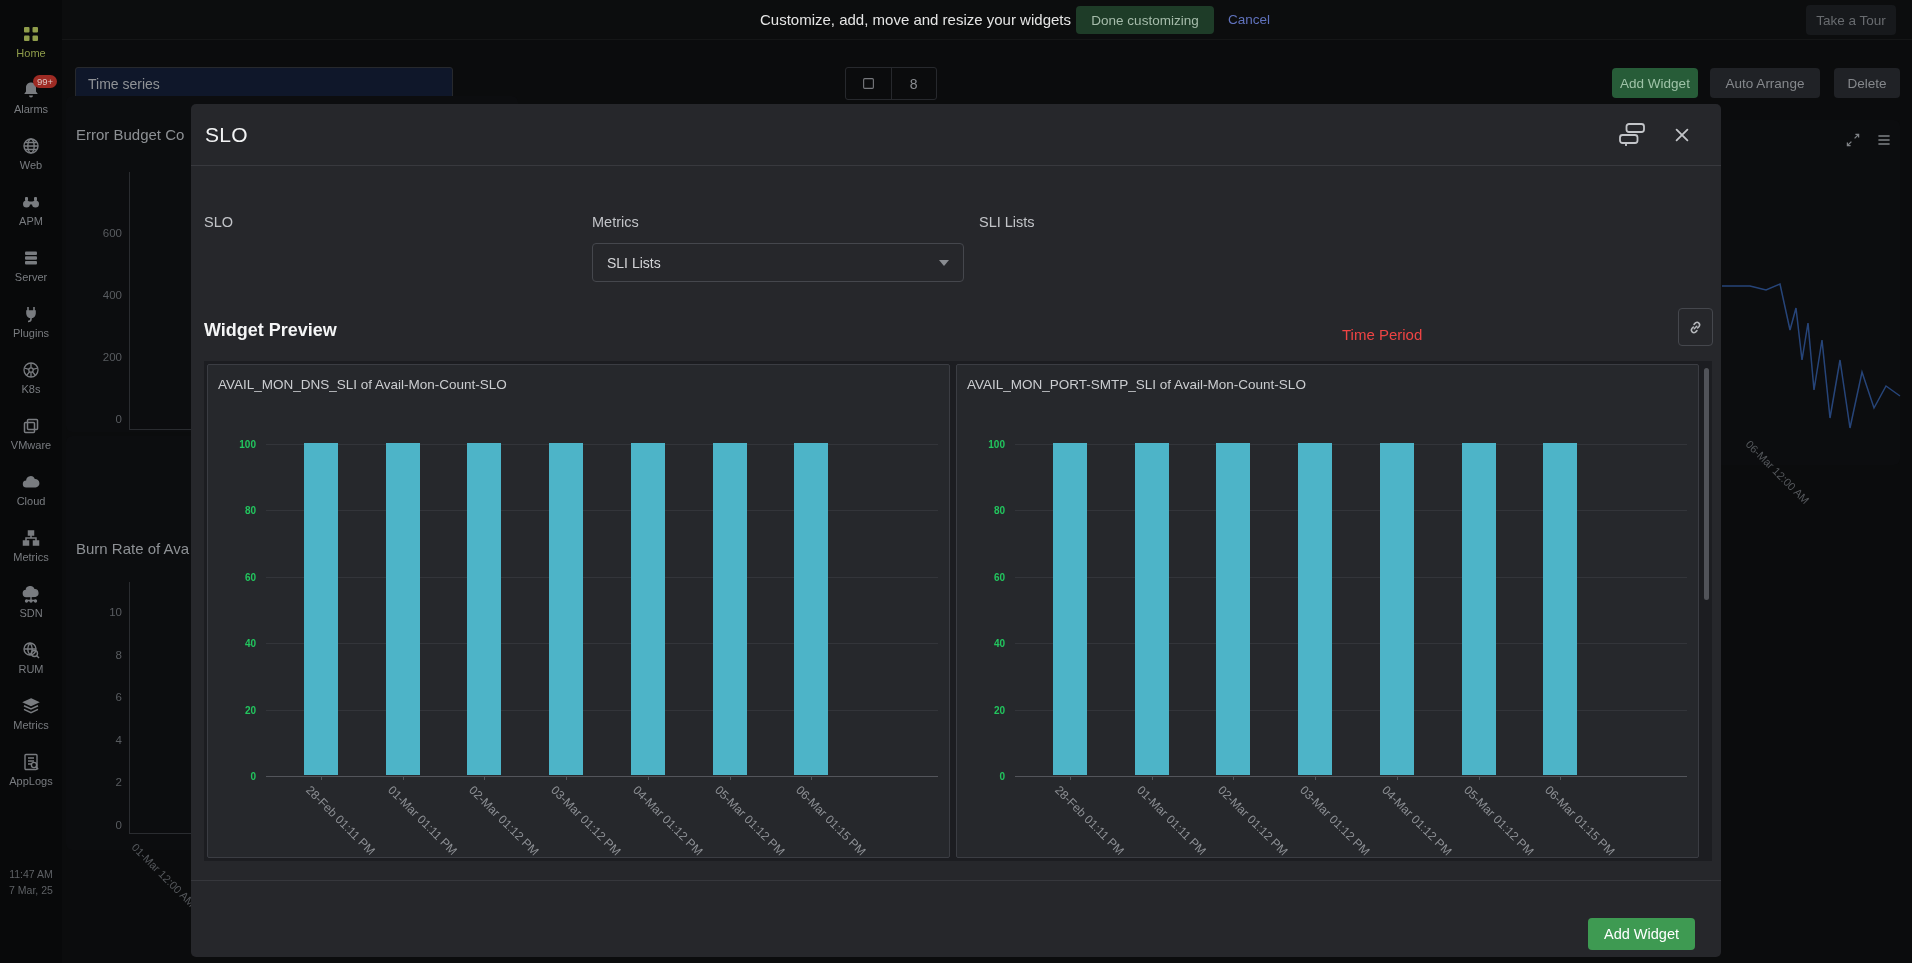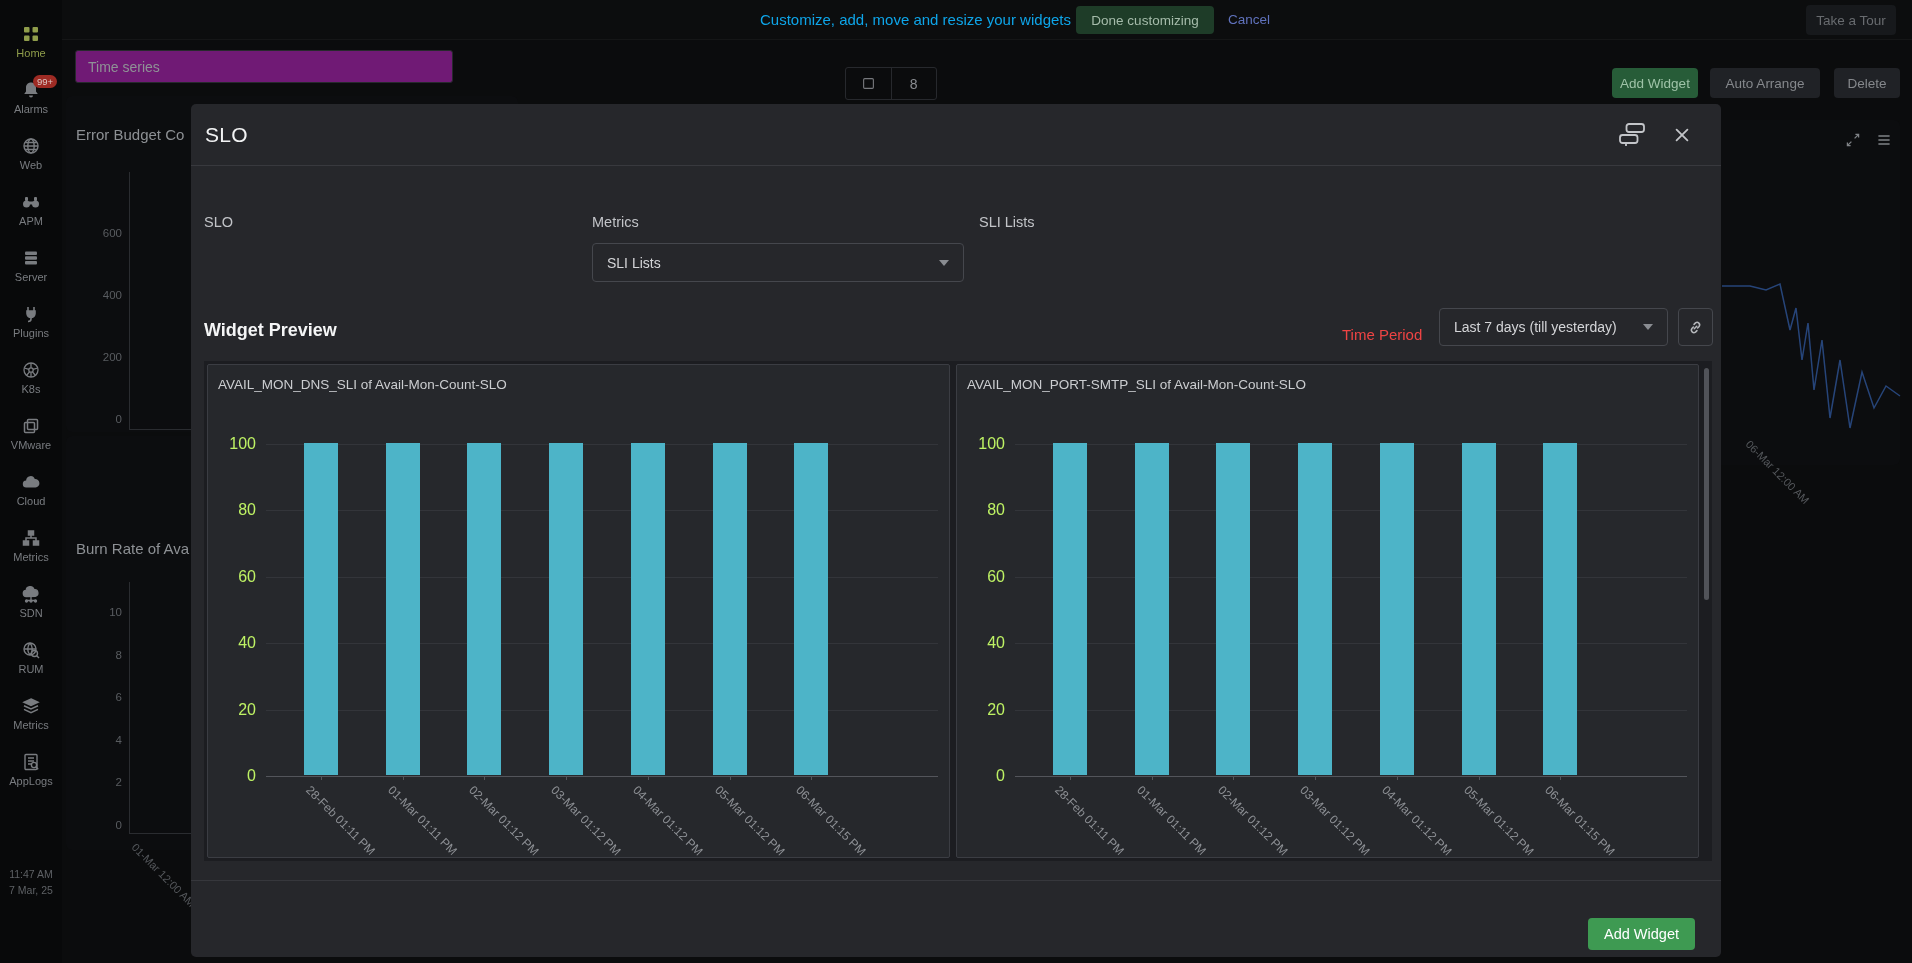--- a/index.html
+++ b/index.html
@@ -13,27 +13,27 @@
   .nav-item .nav-icon { width:20px; height:20px; display:block; }
   .nav-icon svg { width:20px; height:20px; display:block; }
   .nav-label { font-size:11px; line-height:12px; }
   .nav-item.active { color:#8f9d4b; }
   .nav-badge { position:absolute; top:-5px; right:5px; background:#9e2b24; color:#ddc9c7; font-size:9.5px; line-height:13px; padding:0 4px; border-radius:7px; }
   .sb-clock { position:absolute; left:0; top:866px; width:62px; text-align:center; color:#5e6165; font-size:10.5px; line-height:16px; }
 
   
   .bg { position:absolute; inset:0; z-index:1; }
   .topbar { position:absolute; left:0; top:0; width:1912px; height:40px; background:#0c0d0e; border-bottom:1px solid #151617; }
-  .topbar-msg { position:absolute; left:760px; top:11px; font-size:15px; color:#0ea5e9; }
+  .topbar-msg { position:absolute; left:760px; top:11px; font-size:15px; color:#e5e5e5; }
   .btn { display:inline-flex; align-items:center; justify-content:center; border-radius:4px; font-size:13.5px; cursor:pointer; white-space:nowrap; }
   .done-btn { position:absolute; left:1076px; top:6px; width:138px; height:28px; background:#1e3c28; color:#a6bcab; }
   .cancel-link { position:absolute; left:1228px; top:12px; font-size:13.5px; color:#6072bd; cursor:pointer; }
   .tour-btn { position:absolute; left:1806px; top:5px; width:90px; height:30px; background:#17191c; color:#686b6f; }
 
-  .wbar-input { position:absolute; top:50px; height:33px; background:#701a75; border:1px solid #27292d; border-radius:3px; color:#8f9296; font-size:14px; padding:0 12px; font-family:"Liberation Sans",sans-serif; }
+  .wbar-input { position:absolute; top:67px; height:33px; background:#0f172a; border:1px solid #27292d; border-radius:3px; color:#8f9296; font-size:14px; padding:0 12px; font-family:"Liberation Sans",sans-serif; }
   .wbar-input::placeholder { color:#55585c; }
   .cols-box { position:absolute; left:845px; top:67px; width:92px; height:33px; border:1px solid #27292d; border-radius:3px; display:flex; align-items:center; }
   .cols-box .cell { flex:1; display:flex; align-items:center; justify-content:center; height:100%; color:#8a8d91; font-size:14px; }
   .cols-box .cell + .cell { border-left:1px solid #27292d; }
   .cols-box svg { width:15px; height:15px; color:#77797d; }
   .bg-addw { position:absolute; left:1612px; top:68px; width:86px; height:30px; background:#275c38; color:#9fc3a8; }
   .bg-auto { position:absolute; left:1710px; top:68px; width:110px; height:30px; background:#202226; color:#85888c; }
   .bg-del  { position:absolute; left:1834px; top:68px; width:66px; height:30px; background:#202226; color:#85888c; }
 
   .bg-card { position:absolute; background:#0c0d0f; border-radius:6px; }
@@ -64,21 +64,21 @@
   .tp-label { position:absolute; left:1151px; top:222px; font-size:15px; color:#ef4444; }
   .link-btn { position:absolute; left:1487px; top:204px; width:35px; height:38px; border:1px solid #45474d; border-radius:4px; display:flex; align-items:center; justify-content:center; cursor:pointer; }
   .link-btn svg { width:17px; height:17px; }
 
   .preview-inset { position:absolute; left:13px; top:257px; width:1508px; height:500px; background:#1c1d21; }
   .chart-card { position:absolute; top:3px; width:743px; height:494px; background:#26282c; border:1px solid #3b3d43; border-radius:2px; }
   .chart-card .card-title { position:absolute; left:10px; top:12px; font-size:13.5px; color:#cbcdd0; white-space:nowrap; }
   .chart-plot { position:absolute; left:58px; top:79px; right:11px; height:332px; }
   .gridline { position:absolute; left:0; right:0; height:1px; background:#33353a; }
   .gridline.zero { background:#53555b; }
-  .ytick { position:absolute; right:calc(100% + 10px); transform:translateY(-50%); font-size:16px; color:#bef264; }
+  .ytick { position:absolute; right:calc(100% + 10px); transform:translateY(-50%); font-size:10px; color:#22c55e;font-weight:bold; }
   .bar { position:absolute; bottom:1px; width:34px; }
   .xtick-mark { position:absolute; top:100%; width:1px; height:4px; background:#53555b; }
   .xtick { position:absolute; top:calc(100% + 7px); font-size:12px; color:#8c8f94; transform:rotate(45deg); transform-origin:0 0; white-space:nowrap; }
   .preview-scrollbar { position:absolute; right:3px; top:7px; width:5px; height:232px; background:#515359; border-radius:3px; cursor:pointer; }
 
   .modal-divider { position:absolute; left:0; right:0; top:776px; height:1px; background:#36373c; }
   .addw-btn { position:absolute; right:26px; top:814px; height:32px; padding:0 16px; background:#3e9a52; color:#fff; font-size:14.5px; border:none; border-radius:4px; cursor:pointer; font-family:"Liberation Sans",sans-serif; }
 </style>
 </head>
 <body>
@@ -325,24 +325,20 @@
     <div class="field-label" style="left:401px;top:110px;">Metrics</div>
     <div class="dd" style="left:401px;top:139px;width:372px;">
       <span class="dd-text">SLI Lists</span>
       <span class="caret"></span>
     </div>
 
     <div class="field-label" style="left:788px;top:110px;">SLI Lists</div>
 
     <div class="preview-title">Widget Preview</div>
     <div class="tp-label">Time Period</div>
-    <div class="dd" style="left:1248px;top:204px;width:229px;height:38px;">
-      <span class="dd-text">Last 7 days (till yesterday)</span>
-      <span class="caret"></span>
-    </div>
     <div class="link-btn">
       <svg viewBox="0 0 20 20" fill="none" stroke="#b6b8bc" stroke-width="1.8" stroke-linecap="round">
         <path d="M8.5 11.5l3-3"></path>
         <path d="M7.5 9.5L5.8 11.2a3 3 0 0 0 4.2 4.2l1.7-1.7"></path>
         <path d="M12.5 10.5l1.7-1.7a3 3 0 0 0-4.2-4.2L8.3 6.3"></path>
       </svg>
     </div>
 
     <div class="preview-inset">
       <div class="chart-card" style="left:3px;">

